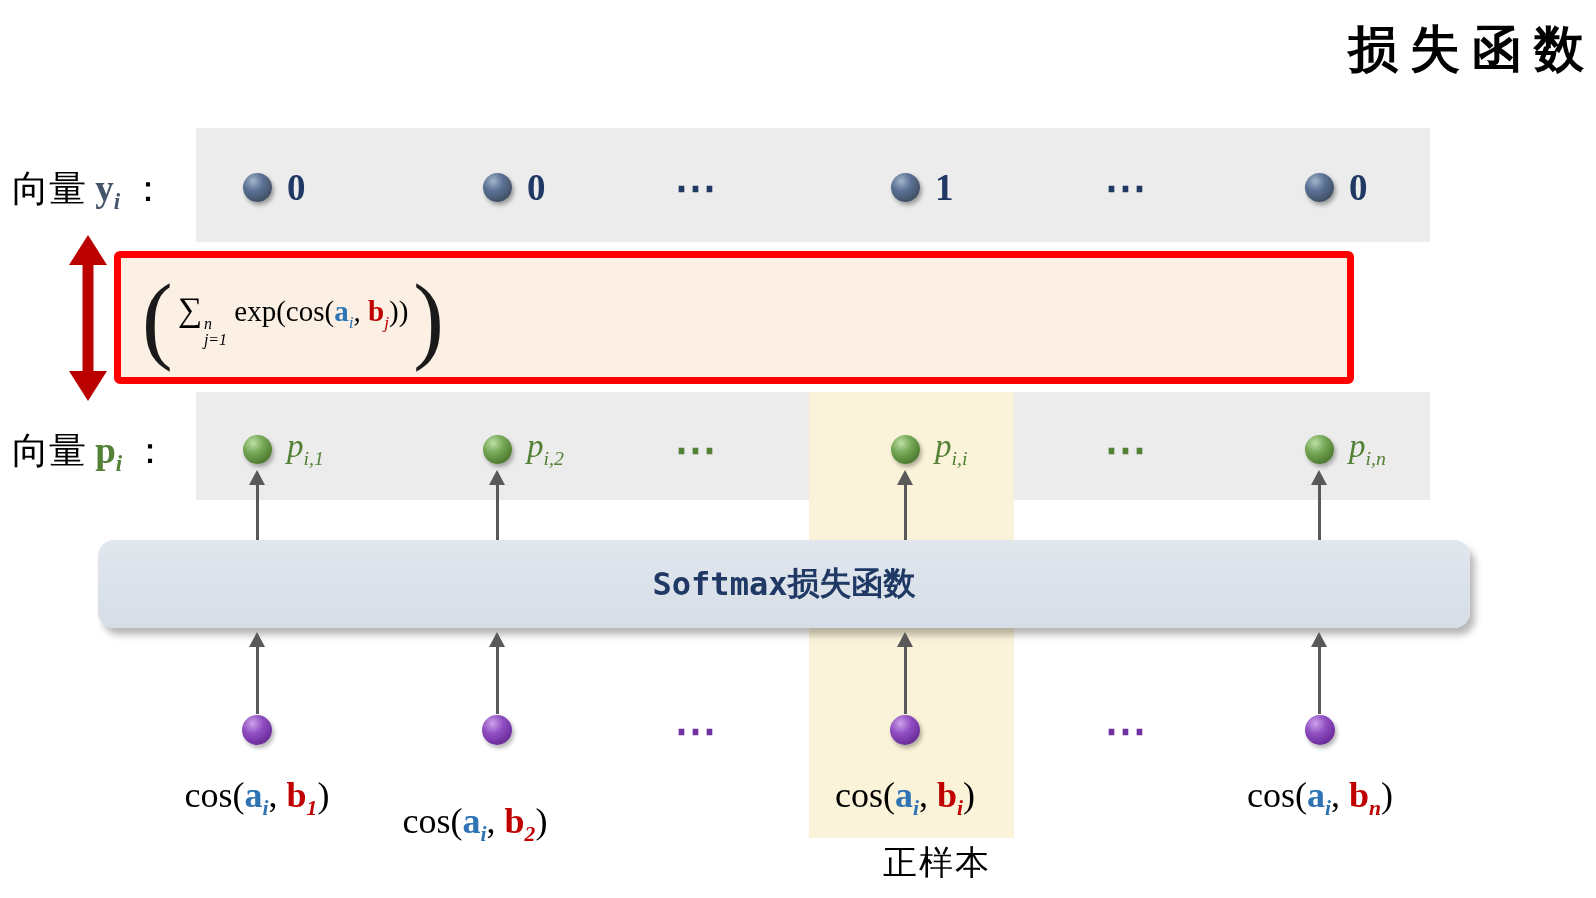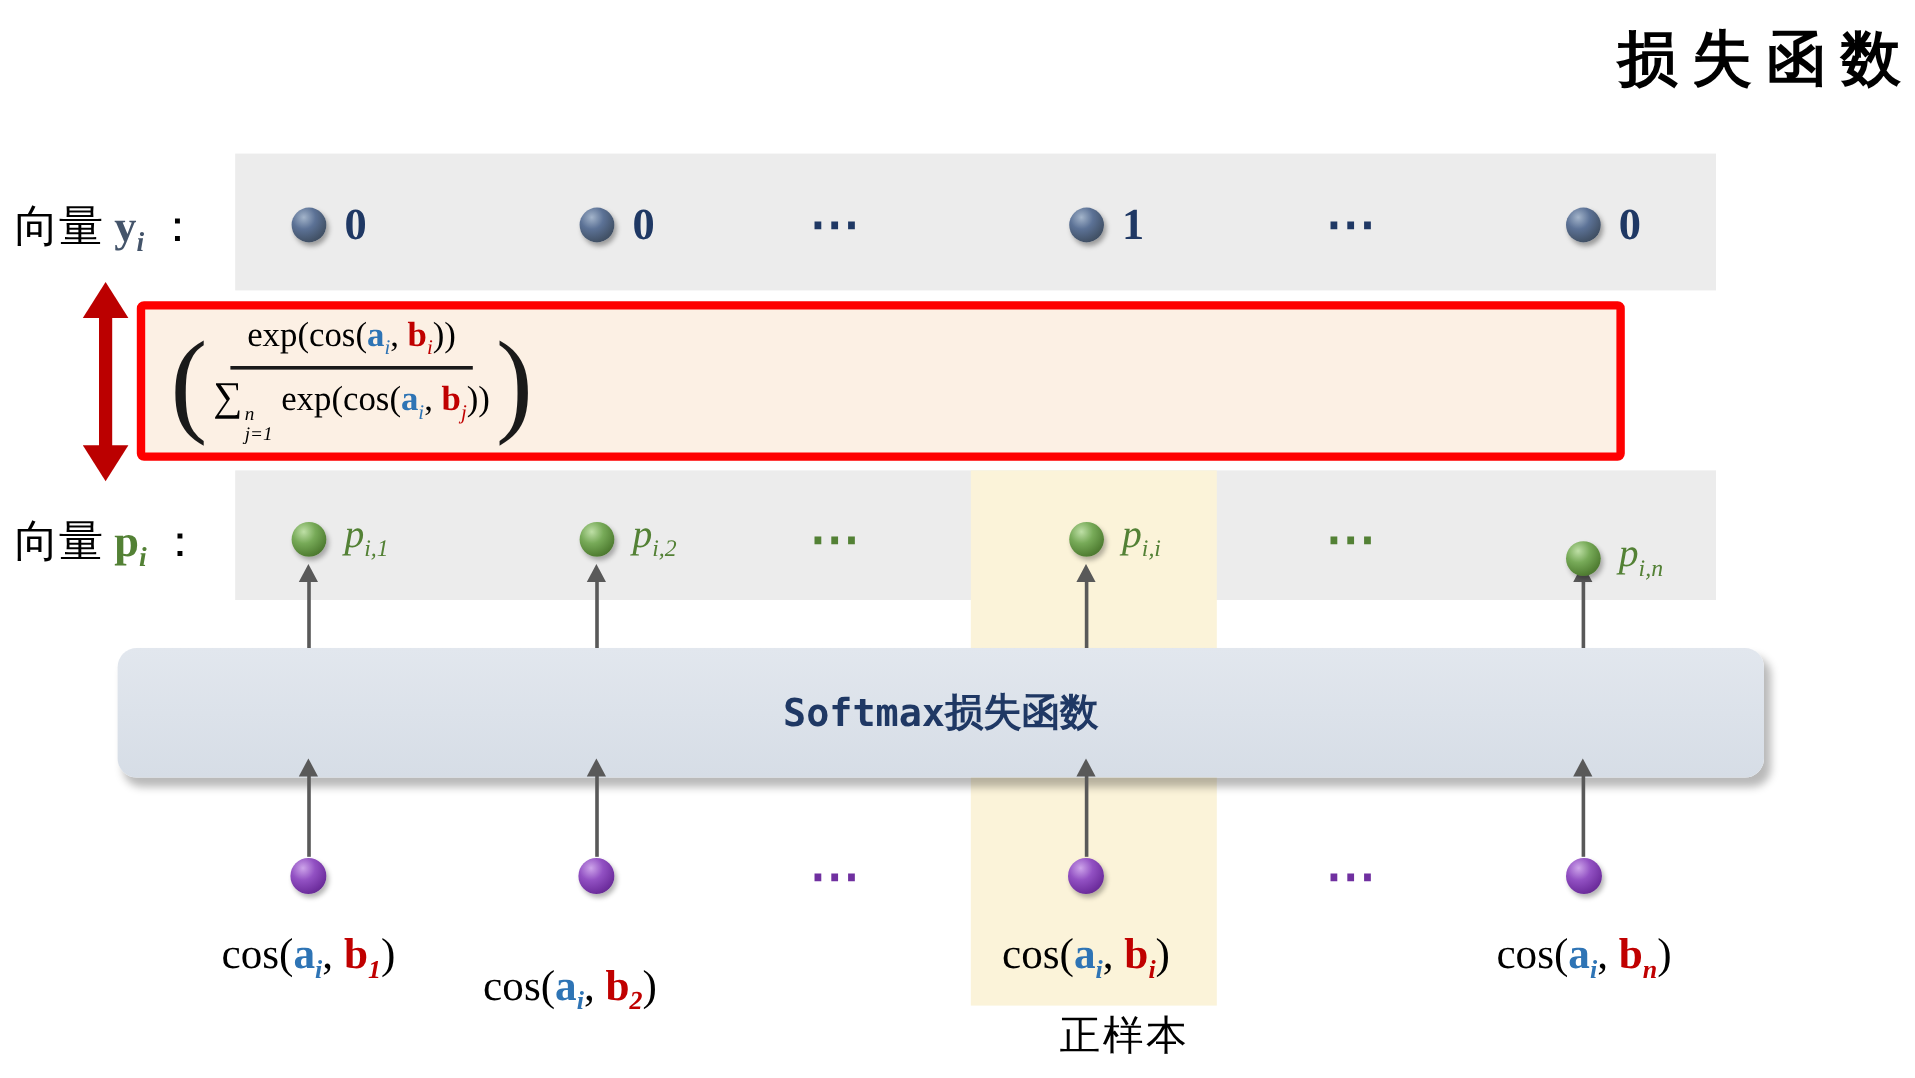--- a/index.html
+++ b/index.html
@@ -99,21 +99,21 @@
   .den { padding-top:5px; }
   .sum { font-size:34px; }
   .limits {
     display:inline-flex; flex-direction:column; align-items:flex-start;
     font-size:0.55em; line-height:1.05; vertical-align:-0.5em; margin-left:2px;
     font-style:italic;
   }
 
   
   .softmax-bar {
-    position:absolute; left:98px; top:540px; width:1372px; height:108px;
+    position:absolute; left:98px; top:540px; width:1372px; height:88px;
     background:linear-gradient(#e2e7ee, var(--softmax_bg,#d6dde6));
     border-radius:16px; box-shadow:5px 7px 7px rgba(0,0,0,0.28);
     display:flex; align-items:center; justify-content:center;
     z-index:2; color:var(--softmax_text,#1f3864); font-size:32px; font-weight:bold;
   }
   .sm-en { font-family:"DejaVu Sans Mono", monospace; font-weight:bold; }
   .sm-zh { font-family:"Liberation Serif", serif; font-weight:bold; }
 
   
   .arr { position:absolute; width:3px; background:var(--arrow_gray,#595959); z-index:2; }
@@ -176,21 +176,20 @@
 
   <svg class="red-arrow" viewBox="0 0 48 170">
     <rect x="18.5" y="26" width="11" height="118" fill="#bb0000"></rect>
     <polygon points="24,2 5,32 43,32" fill="#bb0000"></polygon>
     <polygon points="24,168 5,138 43,138" fill="#bb0000"></polygon>
   </svg>
 
   <div class="formula-box">
     <span class="bigparen">(</span>
     <span class="frac">
-      <span class="num"><span>exp(cos(</span><b class="blue">a</b><sub class="it blue">i</sub><span>, </span><b class="dred">b</b><sub class="it dred">i</sub><span>))</span></span>
       <span class="den"><span class="sum">∑</span><span class="limits">
             <span>n</span>
             <span>j=1</span>
           </span><span> exp(cos(</span><b class="blue">a</b><sub class="it blue">i</sub><span>, </span><b class="dred">b</b><sub class="it dred">j</sub><span>))</span></span>
     </span>
     <span class="bigparen">)</span>
   </div>
 
   <div class="row-label p-label">
     <span>向量 </span><span class="rl-var green">p</span><sub class="green">i</sub><span> ：</span>
@@ -203,21 +202,21 @@
   <div class="cell" style="left:483px; top:432px;">
     <span class="dot dot-green"></span>
     <span class="p-lab"><span>p</span><sub>i,2</sub></span>
   </div>
   <div class="ell ell-p" style="left:697px; top:450px;">⋯</div>
   <div class="cell" style="left:891px; top:432px;">
     <span class="dot dot-green"></span>
     <span class="p-lab"><span>p</span><sub>i,i</sub></span>
   </div>
   <div class="ell ell-p" style="left:1127px; top:450px;">⋯</div>
-  <div class="cell" style="left:1305px; top:448px;">
+  <div class="cell" style="left:1305px; top:432px;">
     <span class="dot dot-green"></span>
     <span class="p-lab"><span>p</span><sub>i,n</sub></span>
   </div>
 
   <div class="arr arr-up" style="left:256px;"></div>
   <div class="arr arr-up" style="left:496px;"></div>
   <div class="arr arr-up" style="left:904px;"></div>
   <div class="arr arr-up" style="left:1318px;"></div>
 
   <div class="softmax-bar">

